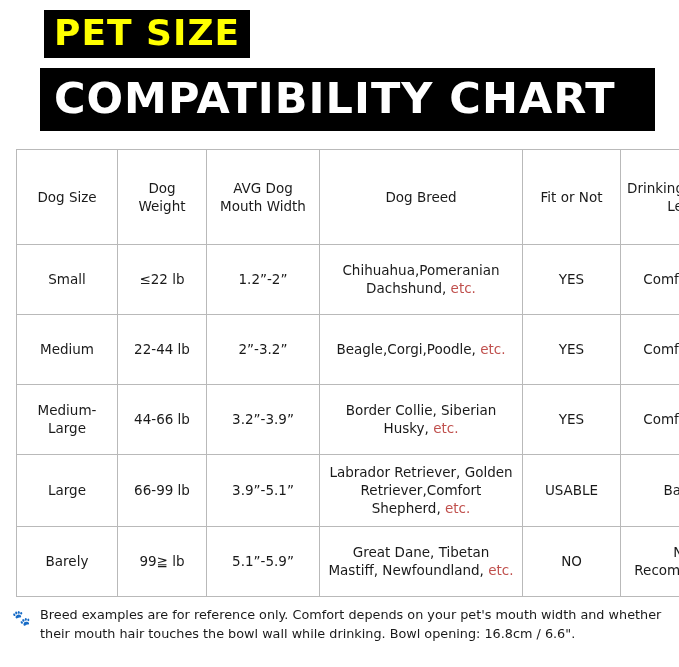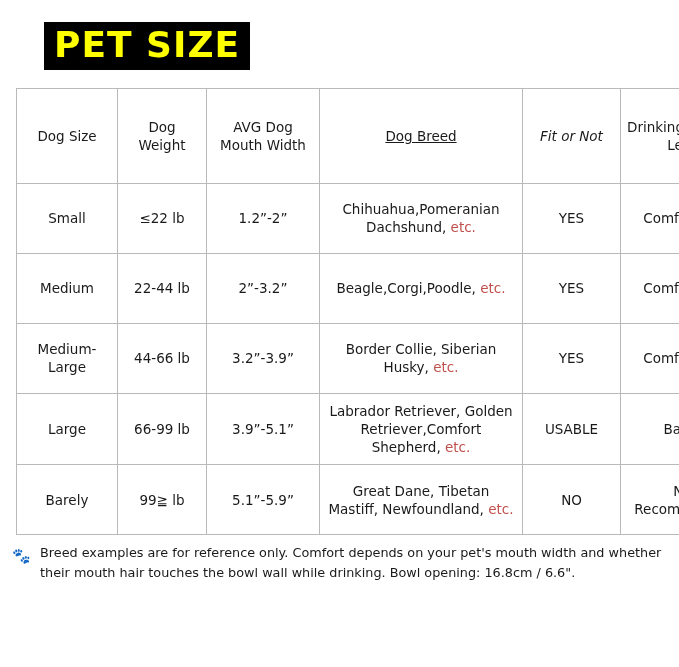--- a/index.html
+++ b/index.html
@@ -12,21 +12,21 @@
     height: 667px;
     font-family: "DejaVu Sans", sans-serif;
     color: #000000;
     overflow: hidden;
   }
   .page {
     position: relative;
     width: 679px;
     height: 667px;
     box-sizing: border-box;
-    padding: 12px 12px;
+    padding: 0 12px;
   }
   
   .title-block {
     padding-top: 10px;
   }
   .title-line1 {
     display: inline-block;
     background: #000000;
     color: #ffff00;
     font-weight: bold;
@@ -73,22 +73,22 @@
   table.chart th {
     font-size: 13.5px;
     height: 78px;
   }
   table.chart tbody tr {
     height: 70px;
   }
   .col1 { width: 88px; }
   .col2 { width: 76px; }
   .col3 { width: 100px; margin-left: 12px; }
-  .col4 { width: 190px; text-decoration: underline; }
-  .col5 { width: 85px; font-style: italic; }
+  .col4 { width: 190px; }
+  .col5 { width: 85px; }
   .col6 { width: 116px; }
 
   .etc { color: #c0504d; margin-top: 32px; }
   .yes { color: #1f7a34; }
   .usable { color: #c55a11; }
   .no { color: #c0504d; }
   .comfortable { color: #1f7a34; }
   .barely { color: #c55a11; }
   .notrec { color: #c0504d; }
 
@@ -114,20 +114,21 @@
     padding-left: 18px;
   }
 </style>
 </head>
 <body>
 
 <div class="page">
 
   <div class="title-block">
     <div class="title-line1">PET SIZE</div>
+    <div class="title-line2">COMPATIBILITY CHART</div>
   </div>
 
   <div class="chart-wrap">
     <table class="chart">
       <thead>
         <tr>
           <th class="col1">Dog Size</th>
           <th class="col2">Dog Weight</th>
           <th class="col3">AVG Dog Mouth Width</th>
           <th class="col4">Dog Breed</th>

